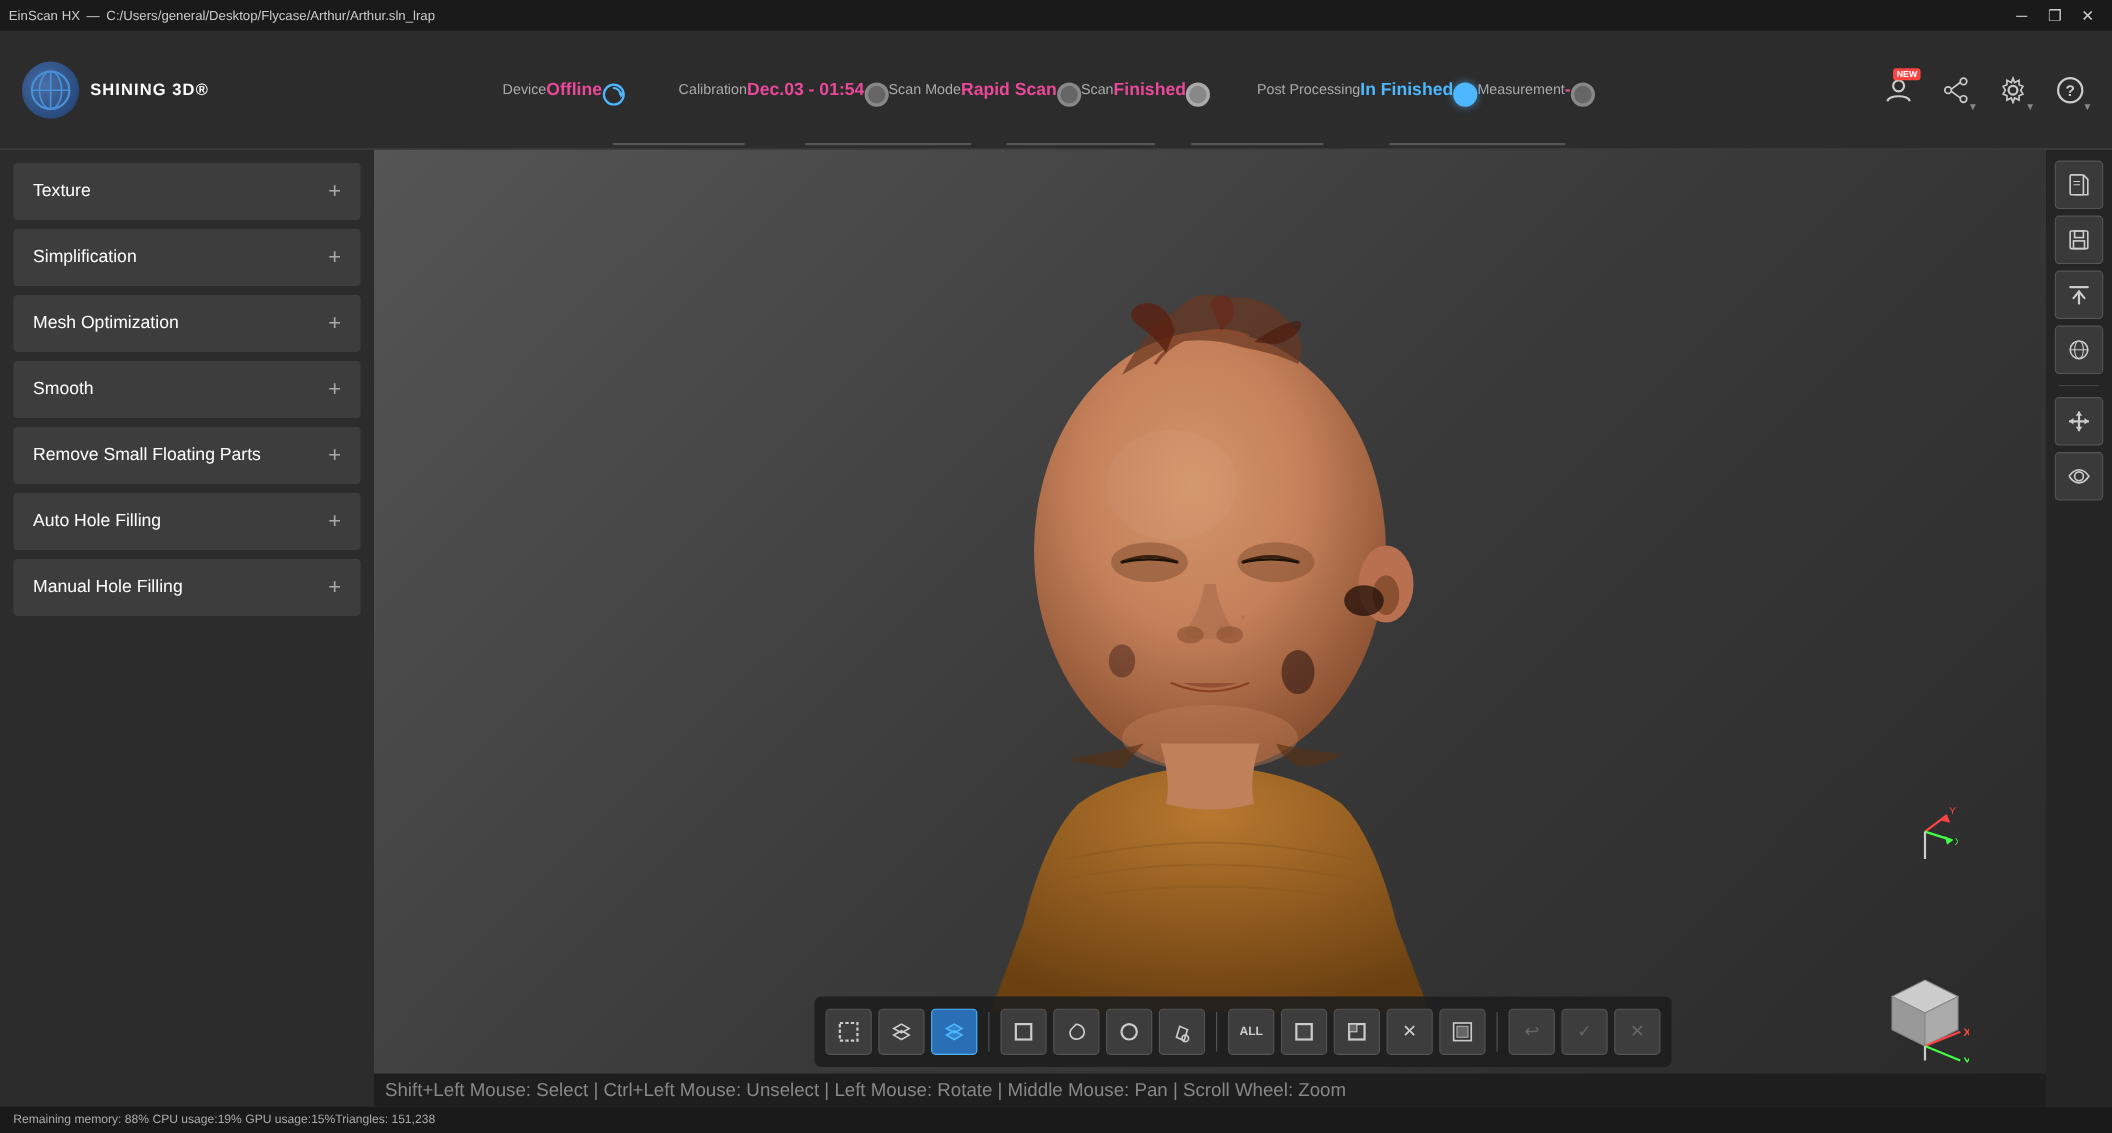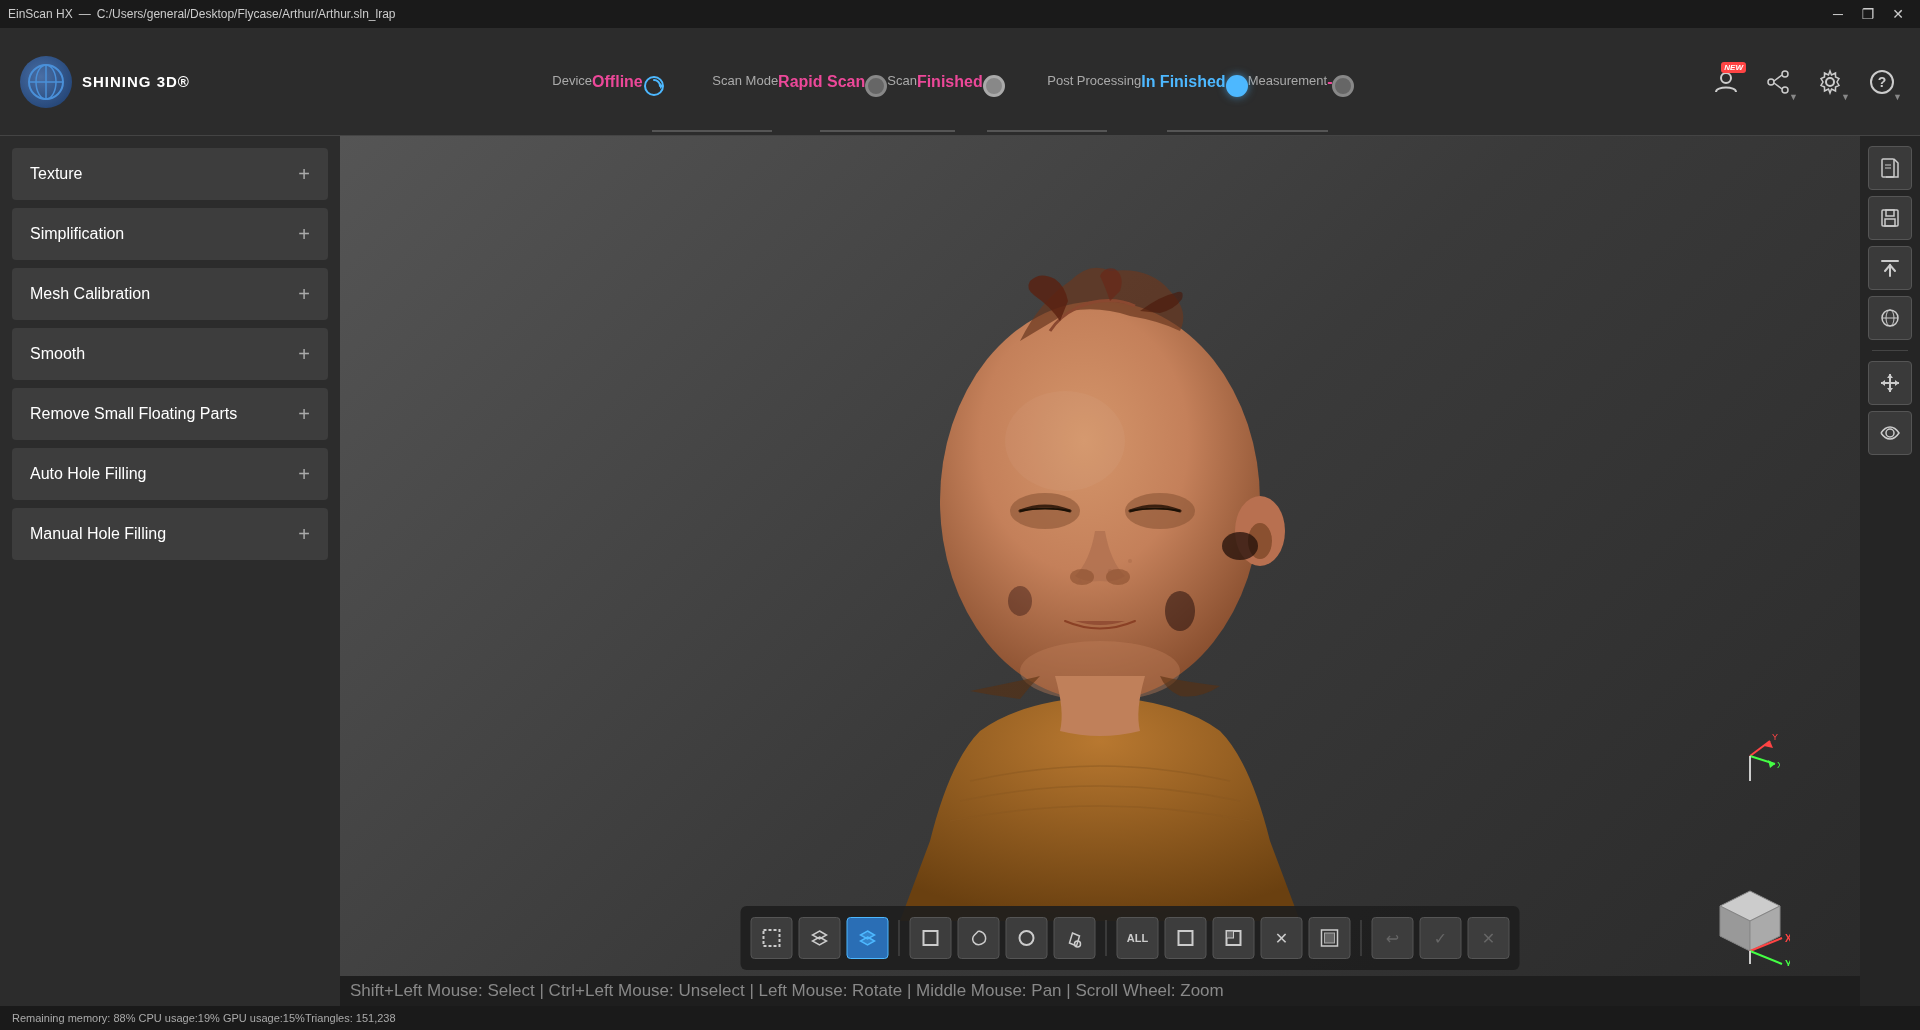--- a/index.html
+++ b/index.html
@@ -176,21 +176,20 @@
     .new-badge {
       position: absolute;
       top: 2px;
       right: 2px;
       background: #ff4444;
       color: white;
       font-size: 8px;
       padding: 1px 3px;
       border-radius: 3px;
       font-weight: bold;
-      font-style: italic;
     }
 
     
     #sidebar {
       position: absolute;
       top: 136px;
       left: 0;
       width: 340px;
       bottom: 24px;
       background: #2c2c2c;
@@ -418,20 +417,25 @@
       <span class="pipeline-label-bottom">Offline</span>
       <div class="pipeline-dot refresh">
         <svg width="22" height="22" viewBox="0 0 22 22">
           <circle cx="11" cy="11" r="9" fill="none" stroke="#4db8ff" stroke-width="2"></circle>
           <path d="M11 5 A6 6 0 0 1 17 11" stroke="#4db8ff" stroke-width="2" fill="none" stroke-linecap="round"></path>
           <polygon points="17,8 17,14 20,11" fill="#4db8ff"></polygon>
         </svg>
       </div>
     </div>
 
+    <div class="pipeline-step">
+      <span class="pipeline-label-top">Calibration</span>
+      <span class="pipeline-label-bottom">Dec.03 - 01:54</span>
+      <div class="pipeline-dot" style="background:#666;border-color:#888;"></div>
+    </div>
 
     <div class="pipeline-step">
       <span class="pipeline-label-top">Scan Mode</span>
       <span class="pipeline-label-bottom">Rapid Scan</span>
       <div class="pipeline-dot" style="background:#666;border-color:#888;"></div>
     </div>
 
     <div class="pipeline-step">
       <span class="pipeline-label-top">Scan</span>
       <span class="pipeline-label-bottom">Finished</span>
@@ -494,21 +498,21 @@
     </div>
   </div>
   <div class="sidebar-section">
     <div class="sidebar-section-header">
       <span class="sidebar-section-title">Simplification</span>
       <span class="sidebar-plus">+</span>
     </div>
   </div>
   <div class="sidebar-section">
     <div class="sidebar-section-header">
-      <span class="sidebar-section-title">Mesh Calibration</span>
+      <span class="sidebar-section-title">Mesh Optimization</span>
       <span class="sidebar-plus">+</span>
     </div>
   </div>
   <div class="sidebar-section">
     <div class="sidebar-section-header">
       <span class="sidebar-section-title">Smooth</span>
       <span class="sidebar-plus">+</span>
     </div>
   </div>
   <div class="sidebar-section">

